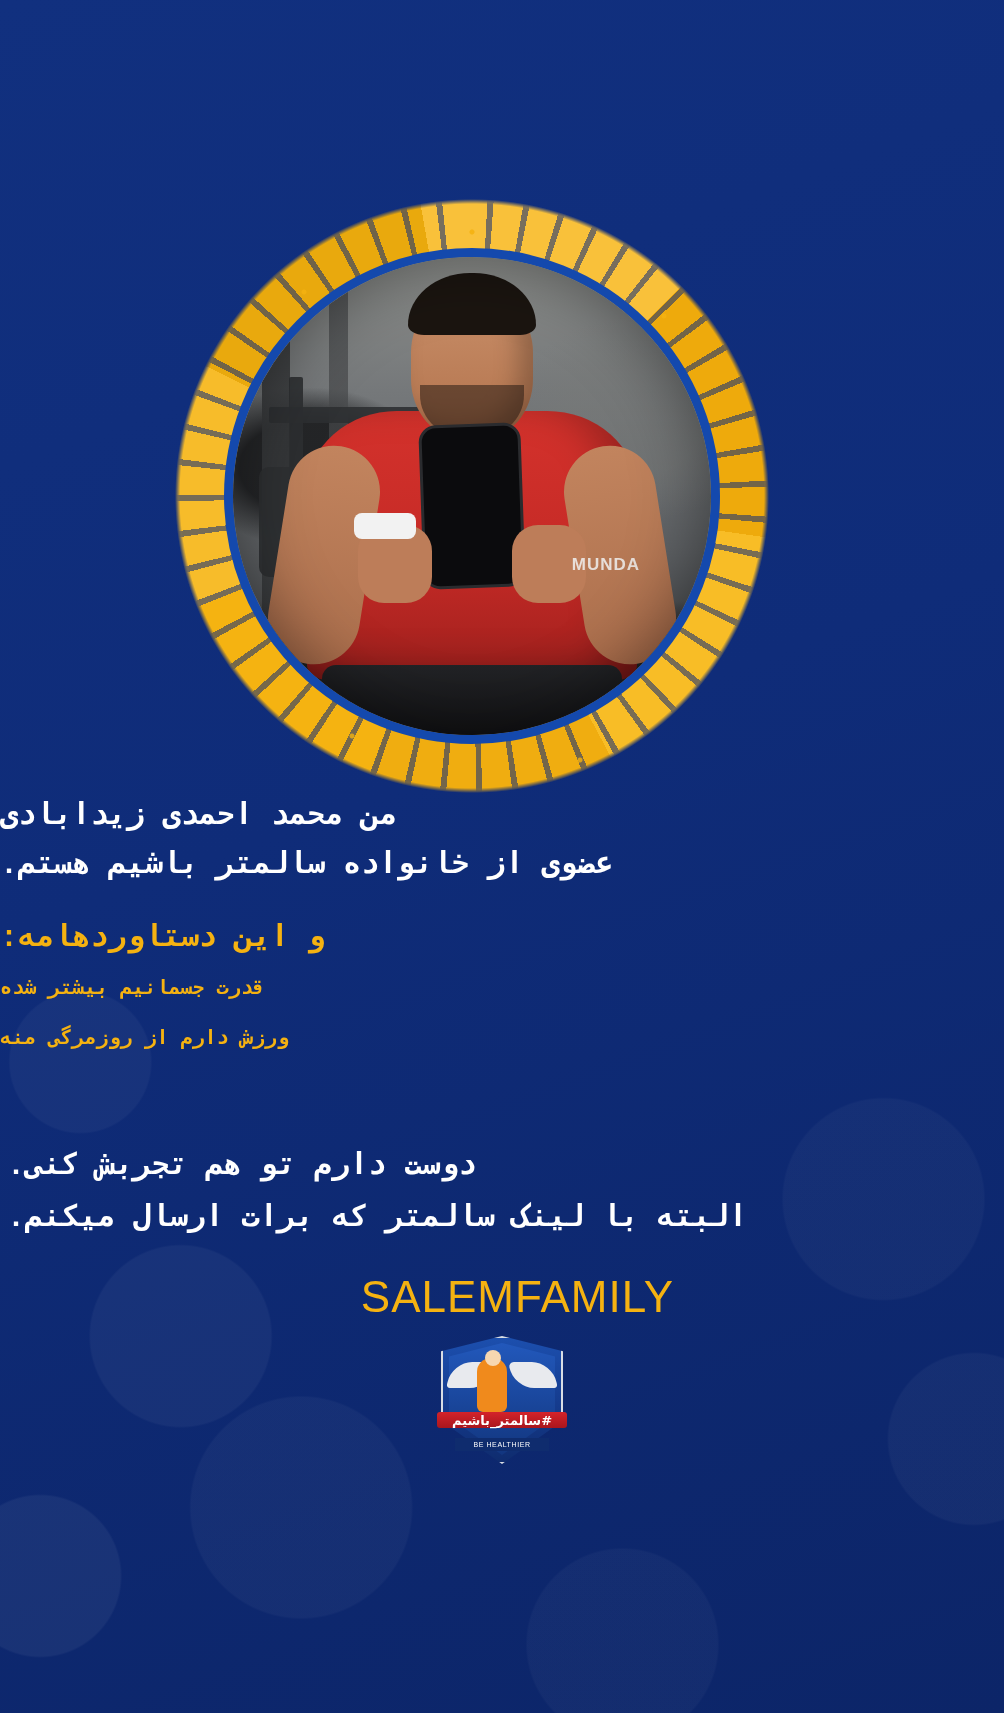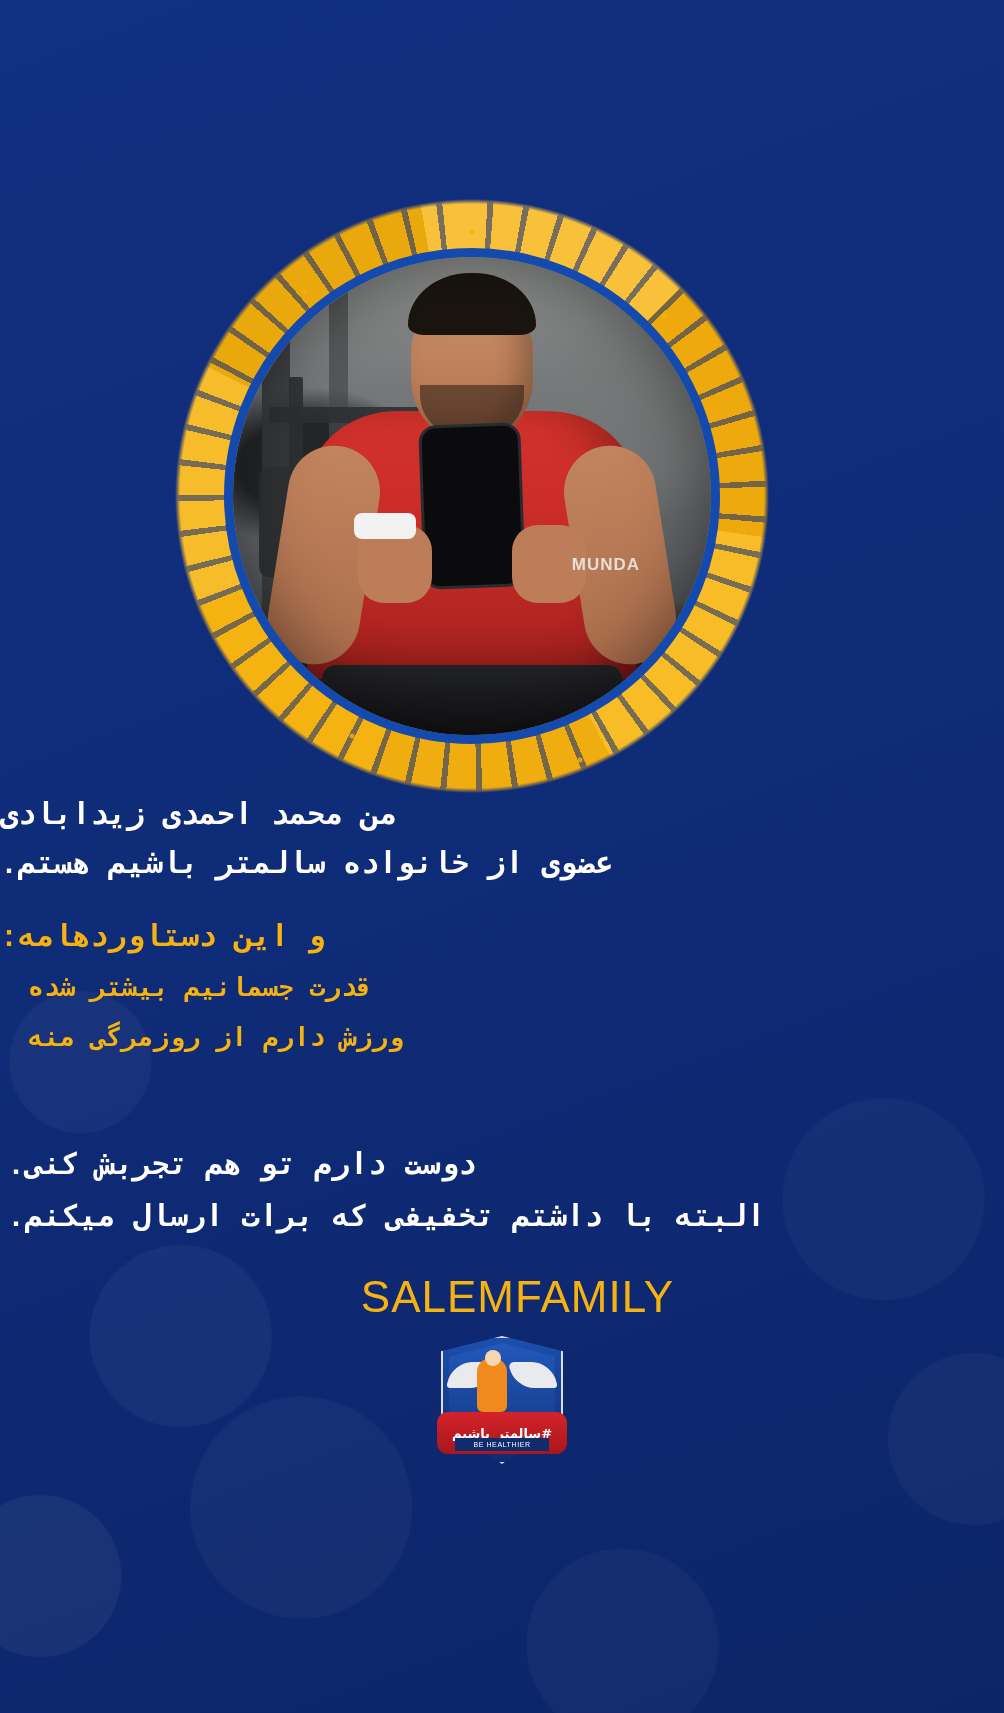--- a/index.html
+++ b/index.html
@@ -261,24 +261,23 @@
   }
   .achv { top: 912px; }
   .achv .head-line {
     color: #f5b211;
     font-size: 30px;
     font-weight: bold;
     line-height: 52px;
   }
   .achv .line {
     color: #f5b211;
-    font-size: 26px;
+    font-size: 20px;
     font-weight: bold;
     line-height: 50px;
-    padding-left: 28px;
   }
   .outro { top: 1140px; margin-left: 7px; }
   .outro .line {
     color: #ffffff;
     font-size: 30px;
     font-weight: bold;
     line-height: 52px;
   }
 
   .brand {
@@ -344,23 +343,23 @@
     width: 16px;
     height: 16px;
     background: #f7d7b0;
     border-radius: 50%;
   }
   .ribbon {
     position: absolute;
     left: -4px;
     right: -4px;
     top: 76px;
-    height: 42px;
+    height: 16px;
     background: linear-gradient(180deg, #d4232a 0%, #a9161d 100%);
-    border-radius: 11px;
+    border-radius: 3px;
     display: flex;
     align-items: center;
     justify-content: center;
     color: #ffffff;
     font-size: 13px;
     font-weight: bold;
     direction: rtl;
     font-family: "DejaVu Sans", sans-serif;
   }
   .ribbon-sub {
@@ -419,21 +418,21 @@
   </div>
 
   <div class="text-block achv">
     <div class="head-line">و این دستاوردهامه:</div>
     <div class="line">قدرت جسمانیم بیشتر شده</div>
     <div class="line">ورزش دارم از روزمرگی منه</div>
   </div>
 
   <div class="text-block outro">
     <div class="line">دوست دارم تو هم تجربش کنی.</div>
-    <div class="line">البته با داشتم تخفیفی که برات ارسال میکنم.</div>
+    <div class="line">البته با لینک سالمتر که برات ارسال میکنم.</div>
   </div>
 
   <div class="brand">SALEMFAMILY</div>
 
   <div class="emblem">
     <div class="shield"></div>
     <div class="shield-inner"></div>
     <div class="wing a"></div>
     <div class="wing b"></div>
     <div class="figure"></div>

